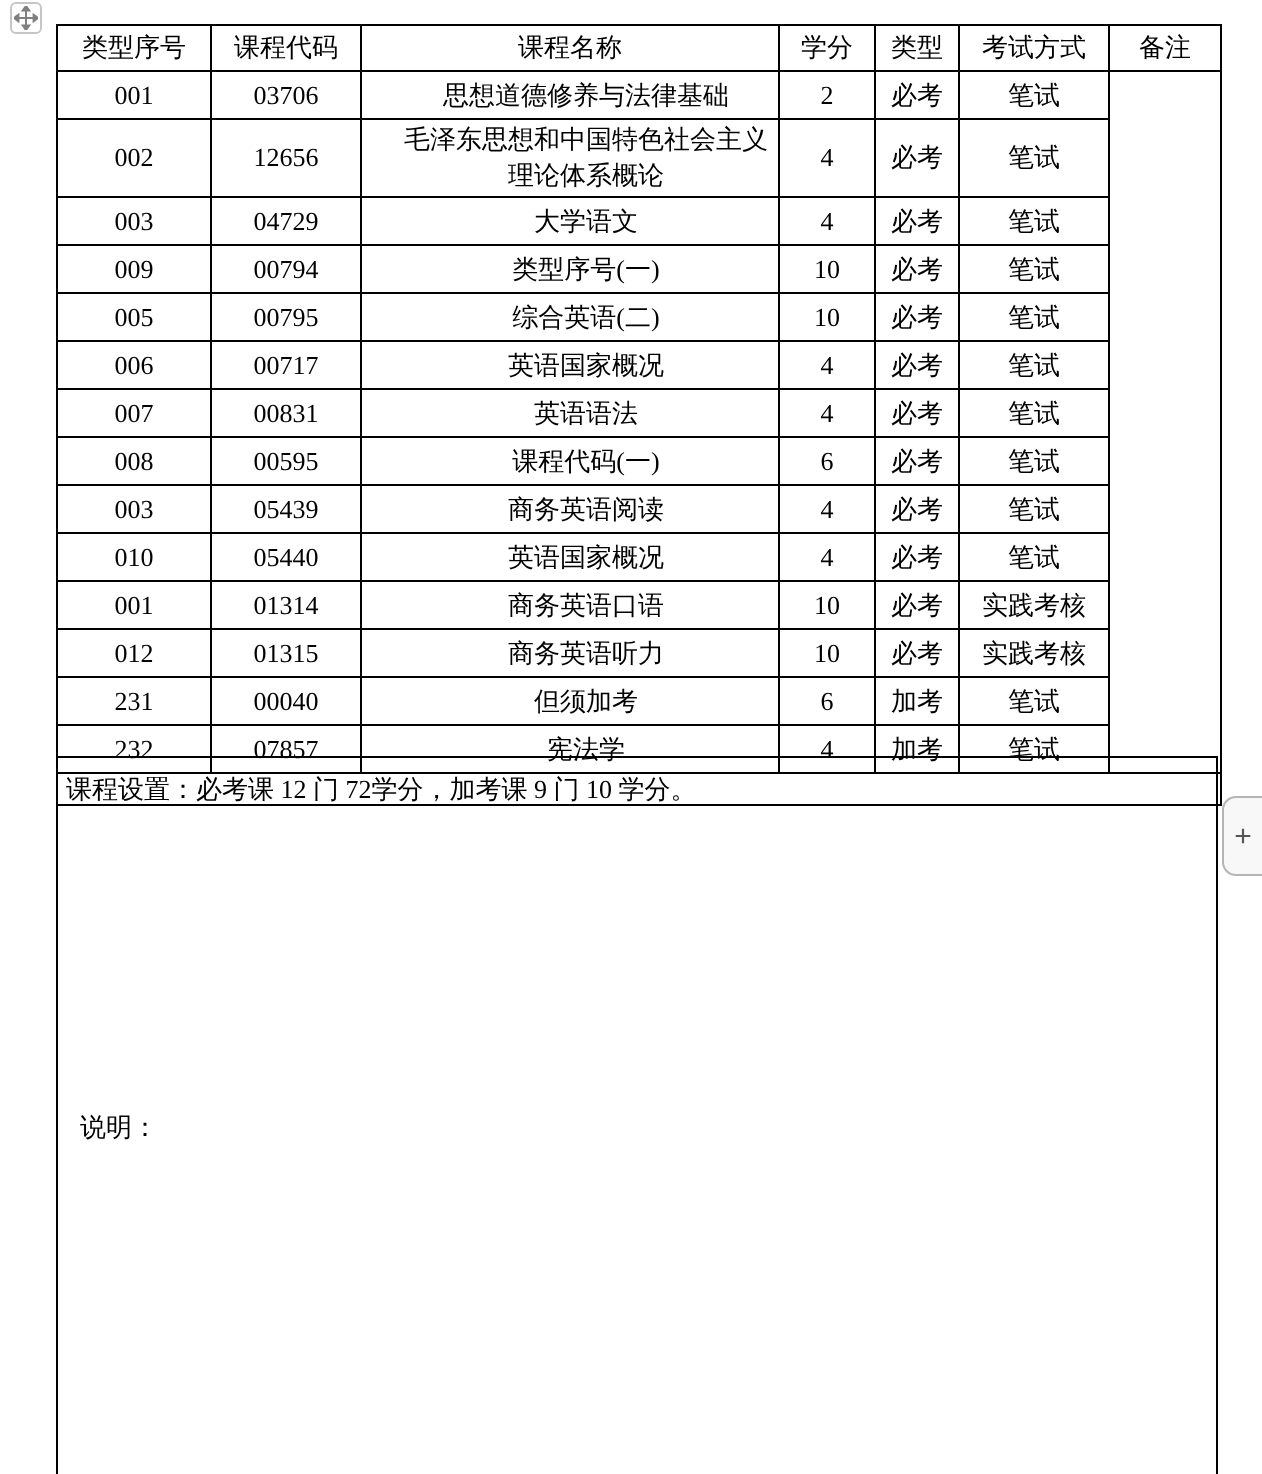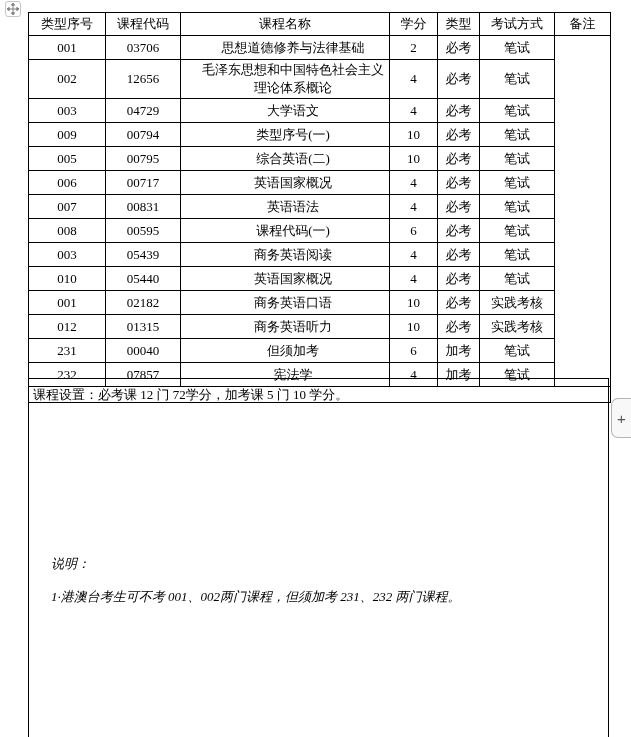--- a/index.html
+++ b/index.html
@@ -44,21 +44,21 @@
   }
 
   
   .notes-box {
     position: absolute; left: 28px; top: 378px;
     width: 581px; height: 372px; box-sizing: border-box;
     border: 1px solid #000;
     padding: 178px 8px 0 8px;
     font-size: 13px;
   }
-  .notes-box p { margin: 0 0 19px 14px; line-height: 14px; white-space: nowrap; font-style: italic; }
+  .notes-box p { margin: 0 0 19px 3px; line-height: 14px; white-space: nowrap; }
 
   
   .side-button {
     position: absolute; right: 0; top: 398px;
     width: 20px; height: 40px; box-sizing: border-box;
     background: #f8f8f8;
     border: 1px solid #b5b5b5; border-right: none;
     border-radius: 7px 0 0 7px;
     display: flex; align-items: center; justify-content: center;
     color: #555; font-size: 15px; line-height: 1;
@@ -182,21 +182,21 @@
       <tr>
     <td class="c-seq">010</td>
     <td class="c-code">05440</td>
     <td class="c-name">英语国家概况</td>
     <td class="c-credits">4</td>
     <td class="c-type">必考</td>
     <td class="c-method">笔试</td>
   </tr>
       <tr>
     <td class="c-seq">001</td>
-    <td class="c-code">02182</td>
+    <td class="c-code">01314</td>
     <td class="c-name">商务英语口语</td>
     <td class="c-credits">10</td>
     <td class="c-type">必考</td>
     <td class="c-method">实践考核</td>
   </tr>
       <tr>
     <td class="c-seq">012</td>
     <td class="c-code">01315</td>
     <td class="c-name">商务英语听力</td>
     <td class="c-credits">10</td>
@@ -215,25 +215,24 @@
     <td class="c-seq">232</td>
     <td class="c-code">07857</td>
     <td class="c-name">宪法学</td>
     <td class="c-credits">4</td>
     <td class="c-type">加考</td>
     <td class="c-method">笔试</td>
   </tr>
     </tbody>
   <tbody>
     <tr>
-      <td class="summary-cell" colspan="7">课程设置：必考课 12 门 72学分，加考课 5 门 10 学分。</td>
+      <td class="summary-cell" colspan="7">课程设置：必考课 12 门 72学分，加考课 9 门 10 学分。</td>
     </tr>
   </tbody>
 </table>
 
 <div class="notes-box">
   <p>说明：</p>
-  <p>1·港澳台考生可不考 001、002两门课程，但须加考 231、232 两门课程。</p>
 </div>
 
 <div class="side-button">
   <span>+</span>
 </div>
 
 </body></html>

